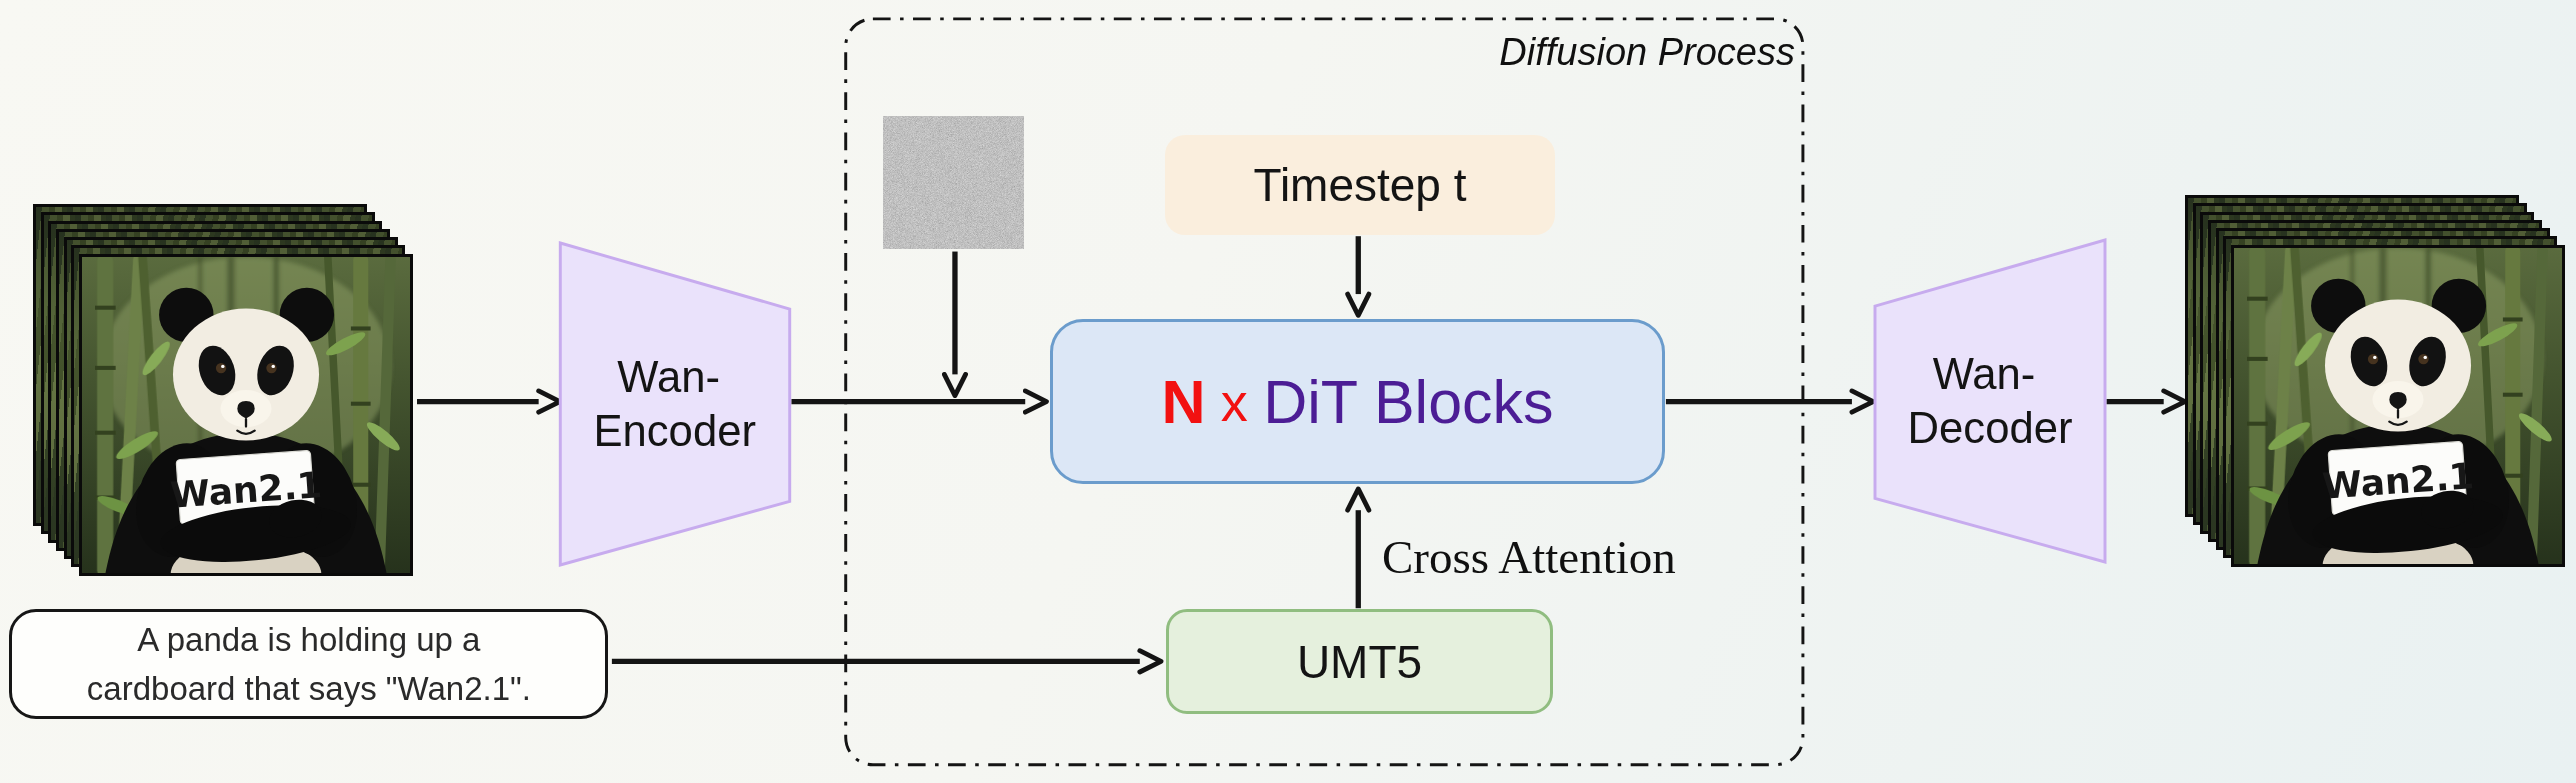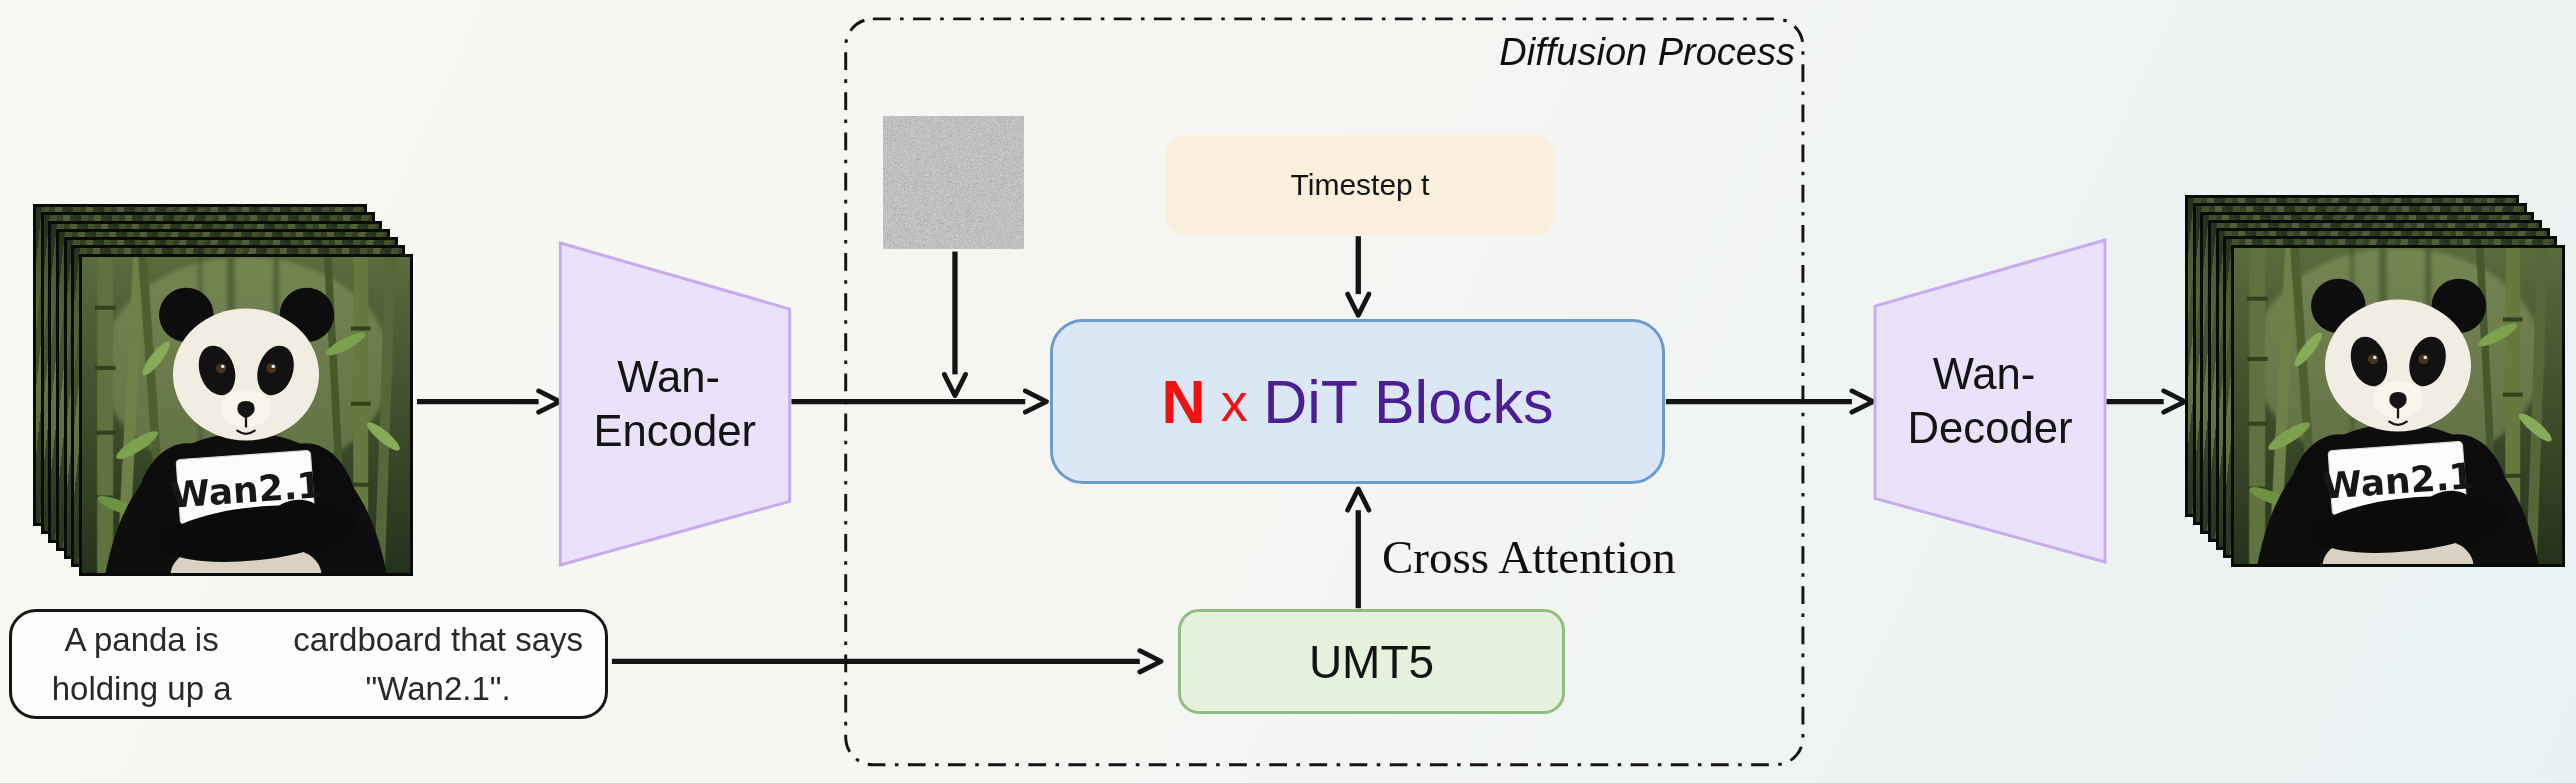--- a/index.html
+++ b/index.html
@@ -15,40 +15,40 @@
   .abs{position:absolute;}
 
   
   .node{
     display:flex;align-items:center;justify-content:center;
     text-align:center;
   }
   .timestep-box{
     left:1165px;top:135px;width:390px;height:100px;
     background:#faeedd;border-radius:20px;
-    font-size:30px;
+    font-size:46px;
   }
   .dit-box{
     left:1050px;top:319px;width:615px;height:165px;
     background:#dce7f6;border:3px solid #6b9ccc;border-radius:33px;
     font-size:61px;
   }
   .dit-n{color:#f21111;font-weight:bold;}
   .dit-x{color:#f21111;font-size:54px;margin:0 15.4px;}
   .dit-rest{color:#4c1d95;}
   .umt5-box{
     left:1166px;top:609px;width:387px;height:105px;
     background:#e5f0dd;border:3px solid #90bd80;border-radius:21px;
     font-size:46px;
-    margin-left:12px;
   }
   .prompt-box{
     left:9.4px;top:609px;width:599px;height:110px;
     background:#fefefc;border:3.5px solid #161616;border-radius:27px;
     font-size:33px;line-height:1.5;color:#2a2a2a;
+    flex-direction:column;
   }
   .diffusion-title{
     left:1358px;top:31px;width:437px;
     font-size:38px;font-style:italic;color:#101010;
     text-align:right;white-space:nowrap;
   }
   .cross-attention{
     left:1382px;top:530px;
     font-size:47px;color:#101010;white-space:nowrap;font-family:Liberation Serif, serif;
   }

